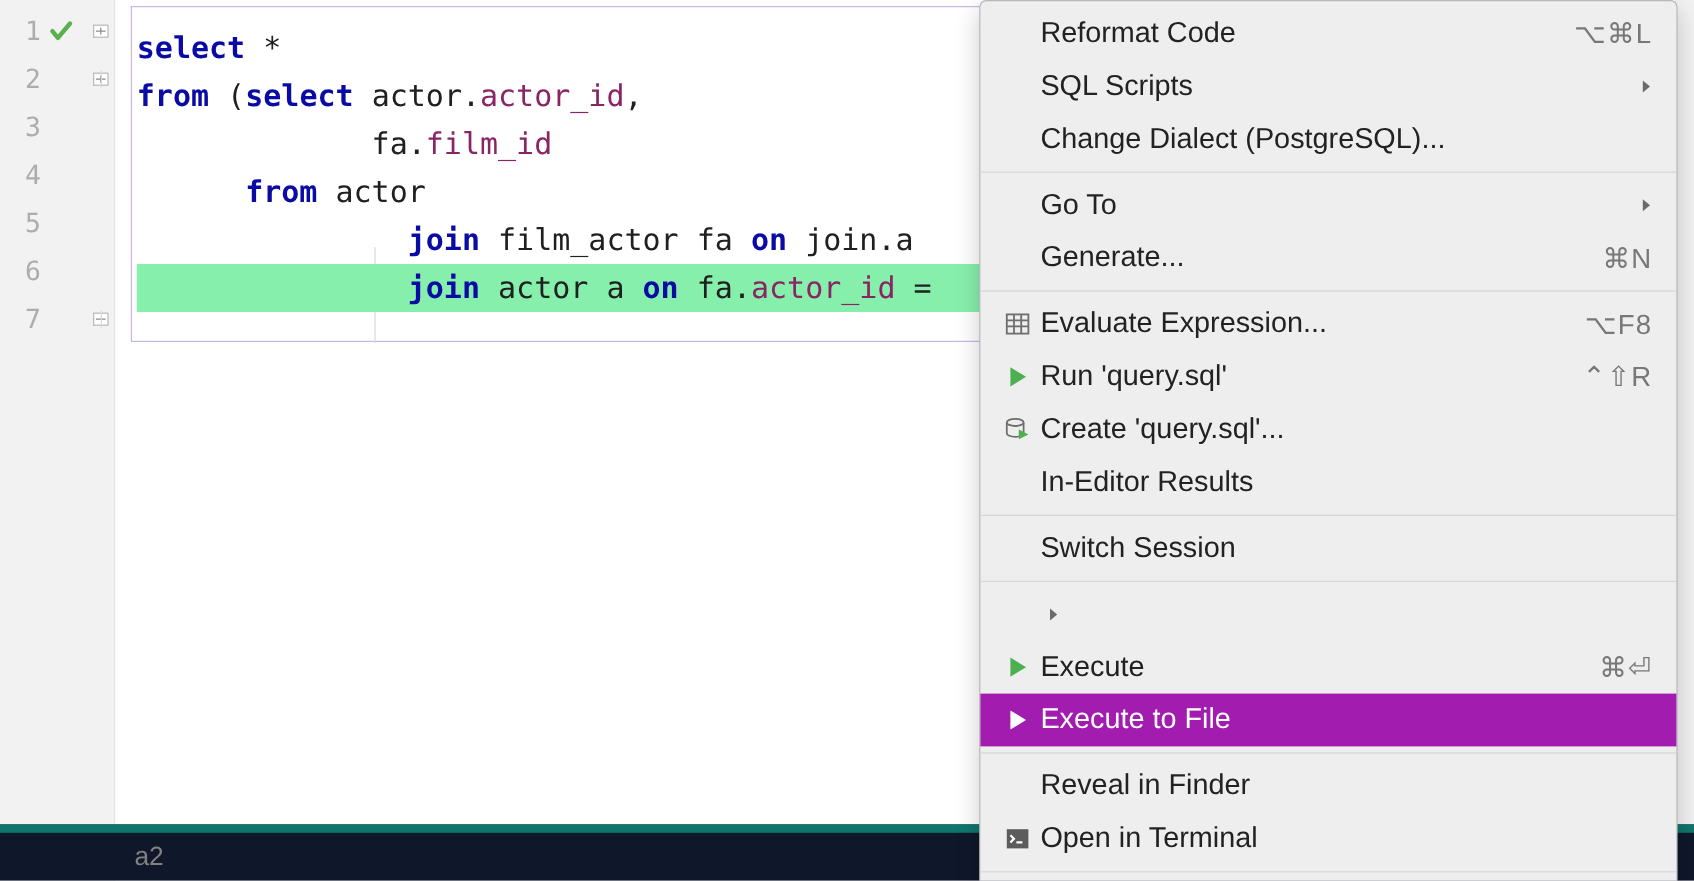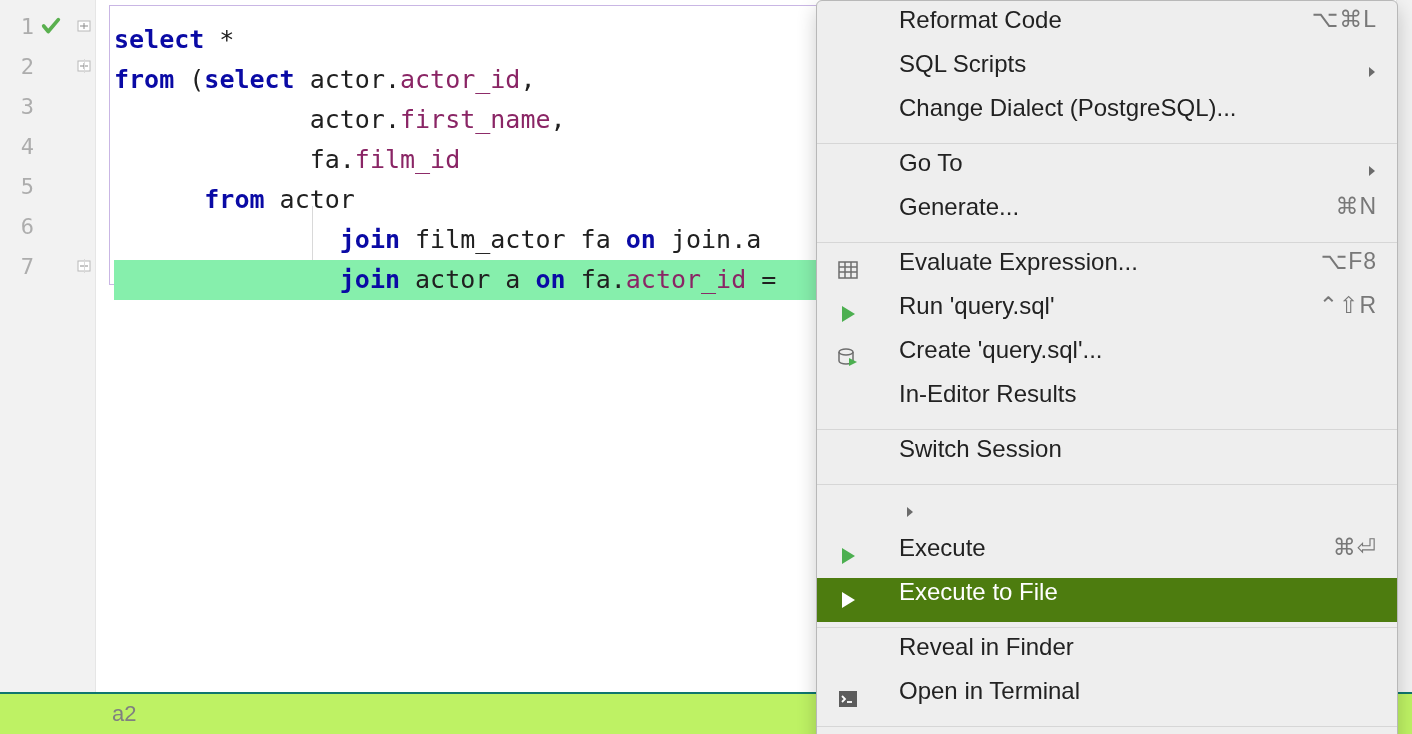--- a/index.html
+++ b/index.html
@@ -110,22 +110,22 @@
 .kw { color: #0a0aa5; font-weight: bold; }
 .ident { color: #8a2565; }
 .plain { color: #202020; }
 
 .status-bar {
   position: absolute;
   bottom: 0;
   left: 0;
   right: 0;
   height: 40px;
-  background: #bef264;
-  border-top: 2px solid #0f766e;
+  background: #0f172a;
+  border-top: 7px solid #0f766e;
   display: flex;
   align-items: center;
   padding-left: 112px;
   font-size: 22px;
   color: #808080;
 }
 
 
 .right-margin {
   position: absolute;
@@ -148,28 +148,28 @@
   border-radius: 6px;
   box-shadow: 0 8px 20px rgba(0,0,0,0.2);
   padding: 5px 0;
   font-size: 24px;
   color: #222;
 }
 
 .menu-item {
   height: 44px;
   display: flex;
+  align-items: center;
   padding: 0 20px 0 14px;
   cursor: default;
   position: relative;
-  gap: 32px;
 }
 
 .menu-item.selected {
-  background: #4d7c0f;
+  background: #a21caf;
   color: #fff;
 }
 
 .menu-icon {
   width: 34px;
   display: flex;
   align-items: center;
   justify-content: center;
   flex-shrink: 0;
 }
@@ -288,21 +288,20 @@
         </div>
       </div>
   </div>
 
   <div class="code-area">
     <div class="code-highlight-box"></div>
     <div class="join-guide"></div>
     <div id="code-lines">
         <div class="code-line"><span class="kw">select</span><span class="plain"> *</span></div>
         <div class="code-line"><span class="kw">from</span><span class="plain"> (</span><span class="kw">select</span><span class="plain"> actor.</span><span class="ident">actor_id</span><span class="plain">,</span></div>
-        <div class="code-line"><span class="plain">             actor.</span><span class="ident">first_name</span><span class="plain">,</span></div>
         <div class="code-line"><span class="plain">             fa.</span><span class="ident">film_id</span></div>
         <div class="code-line"><span class="plain">      </span><span class="kw">from</span><span class="plain"> actor</span></div>
         <div class="code-line"><span class="plain">               </span><span class="kw">join</span><span class="plain"> film_actor fa </span><span class="kw">on</span><span class="plain"> join.a</span></div>
         <div class="code-line line-current"><span class="plain">               </span><span class="kw">join</span><span class="plain"> actor a </span><span class="kw">on</span><span class="plain"> fa.</span><span class="ident">actor_id</span><span class="plain"> =</span></div>
       </div>
   </div>
 
   <div class="right-margin"></div>
 
   <div class="status-bar">

